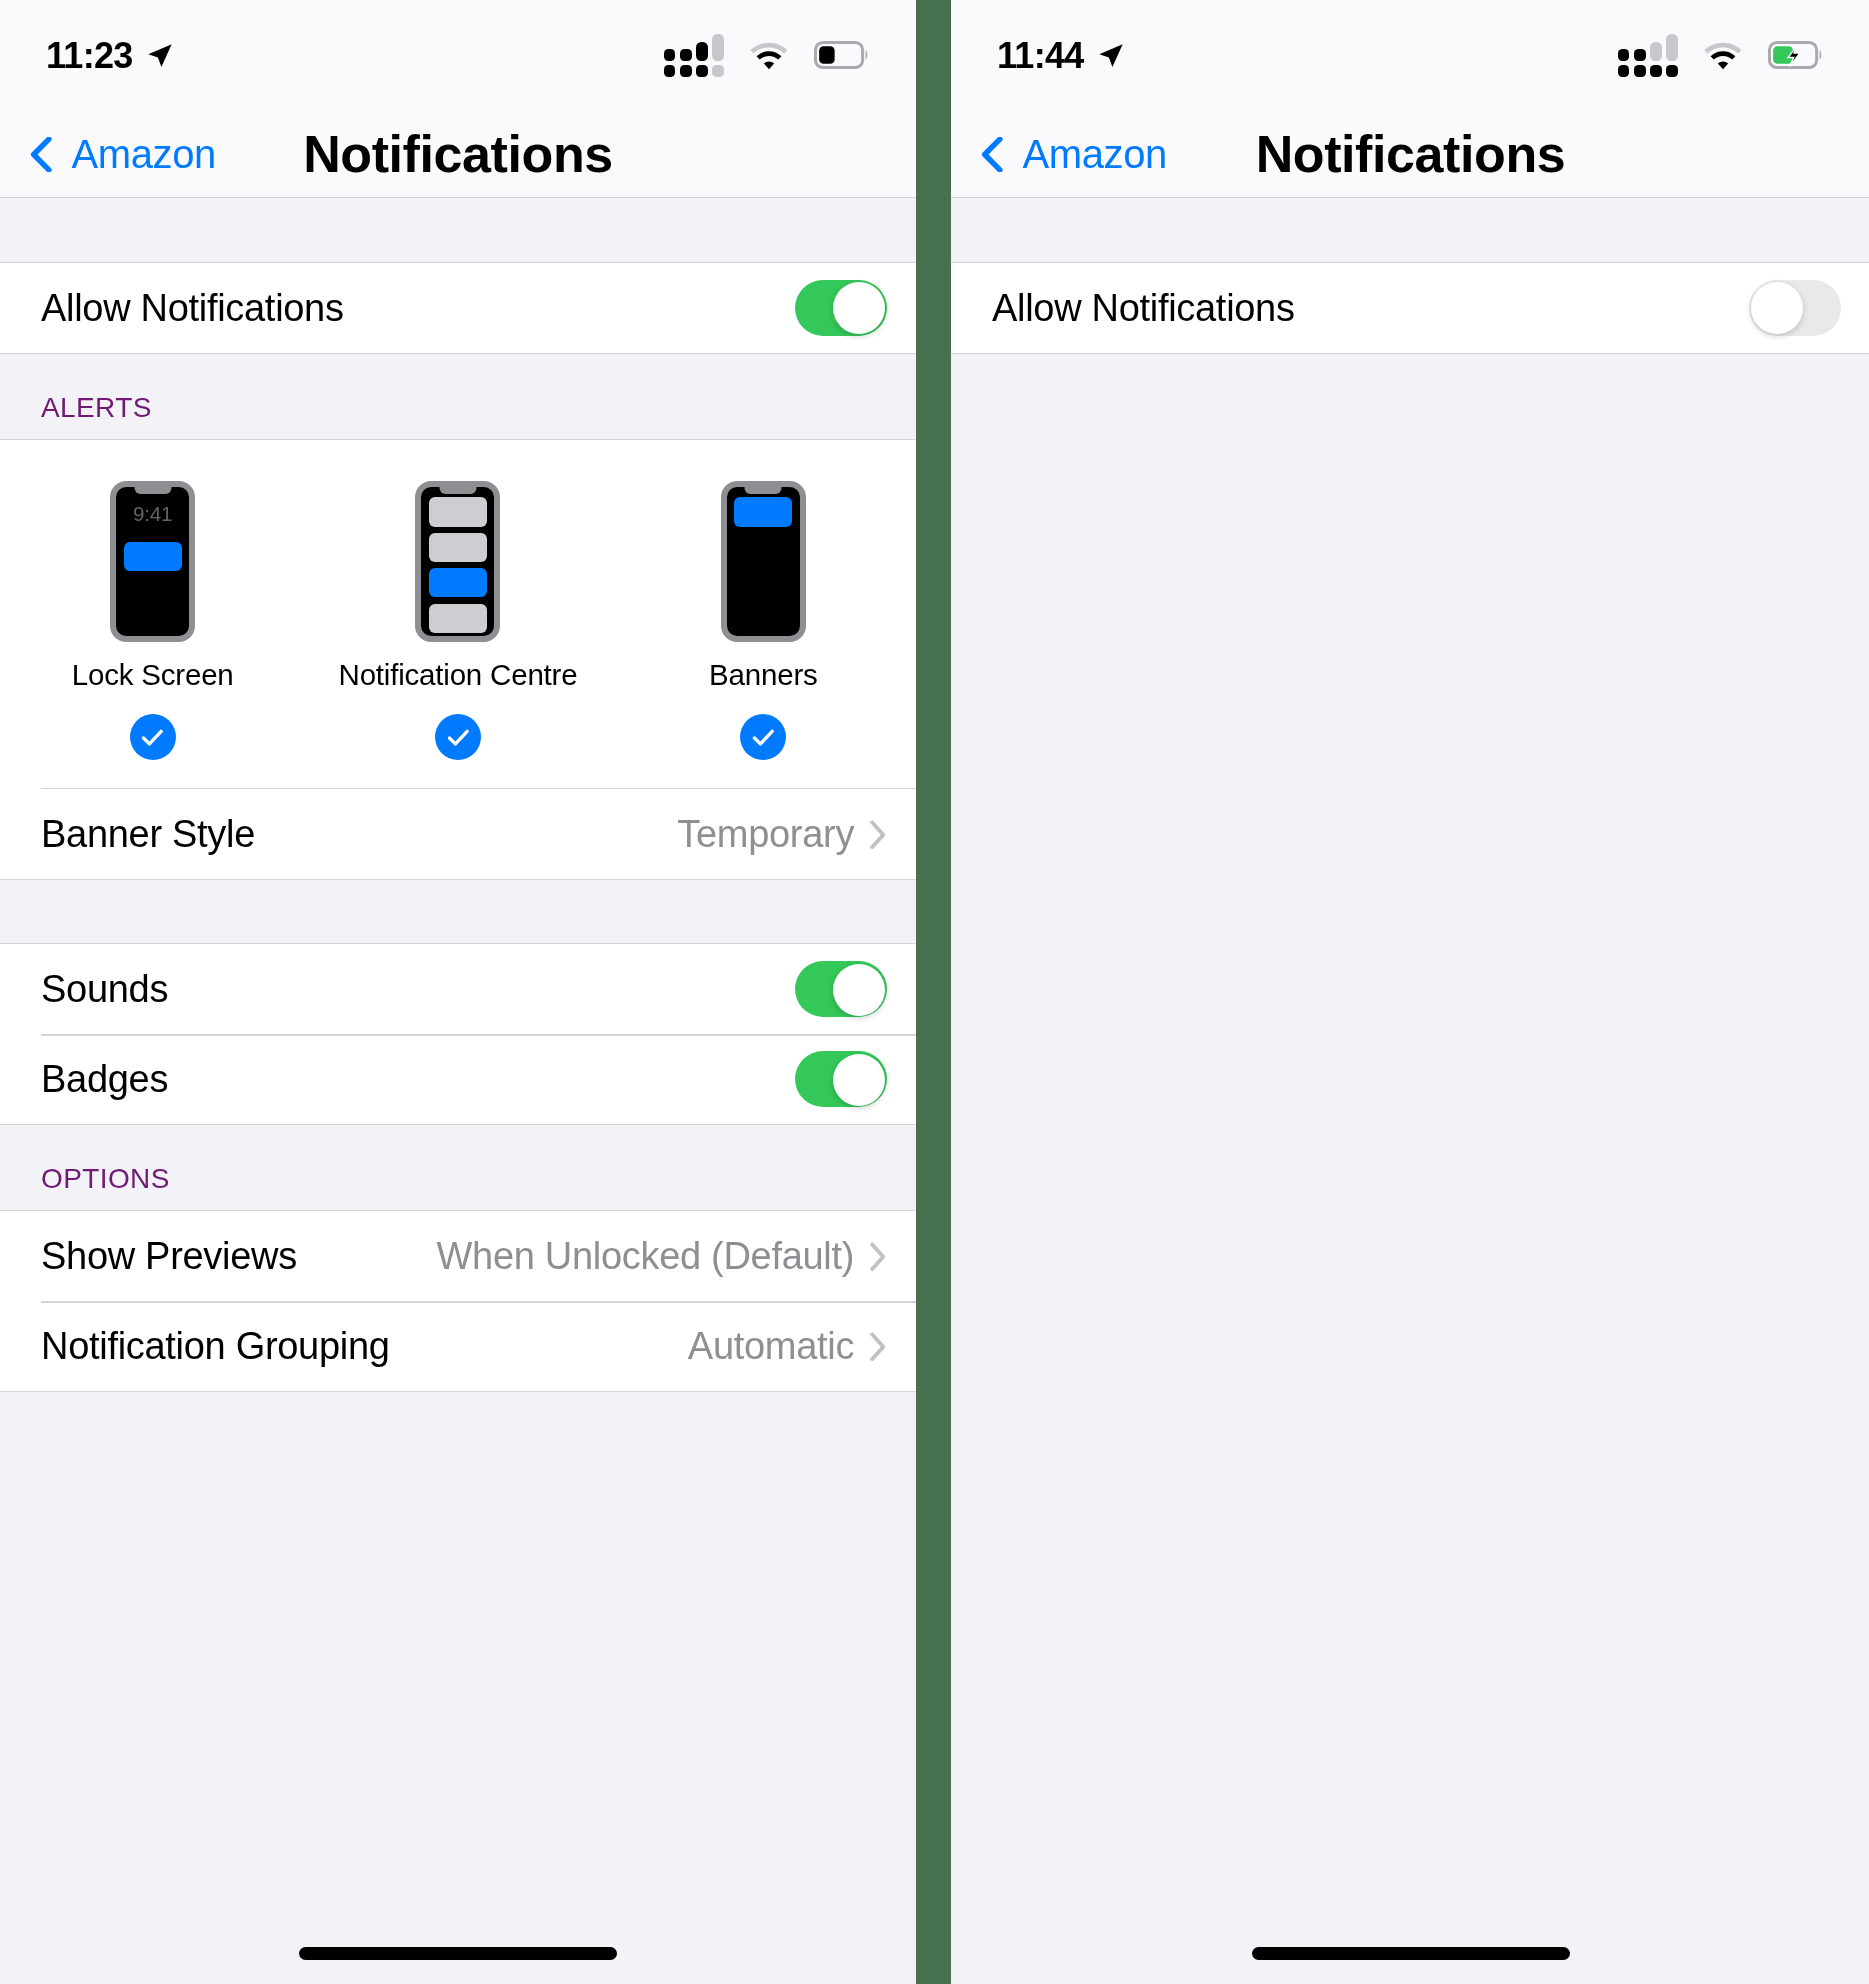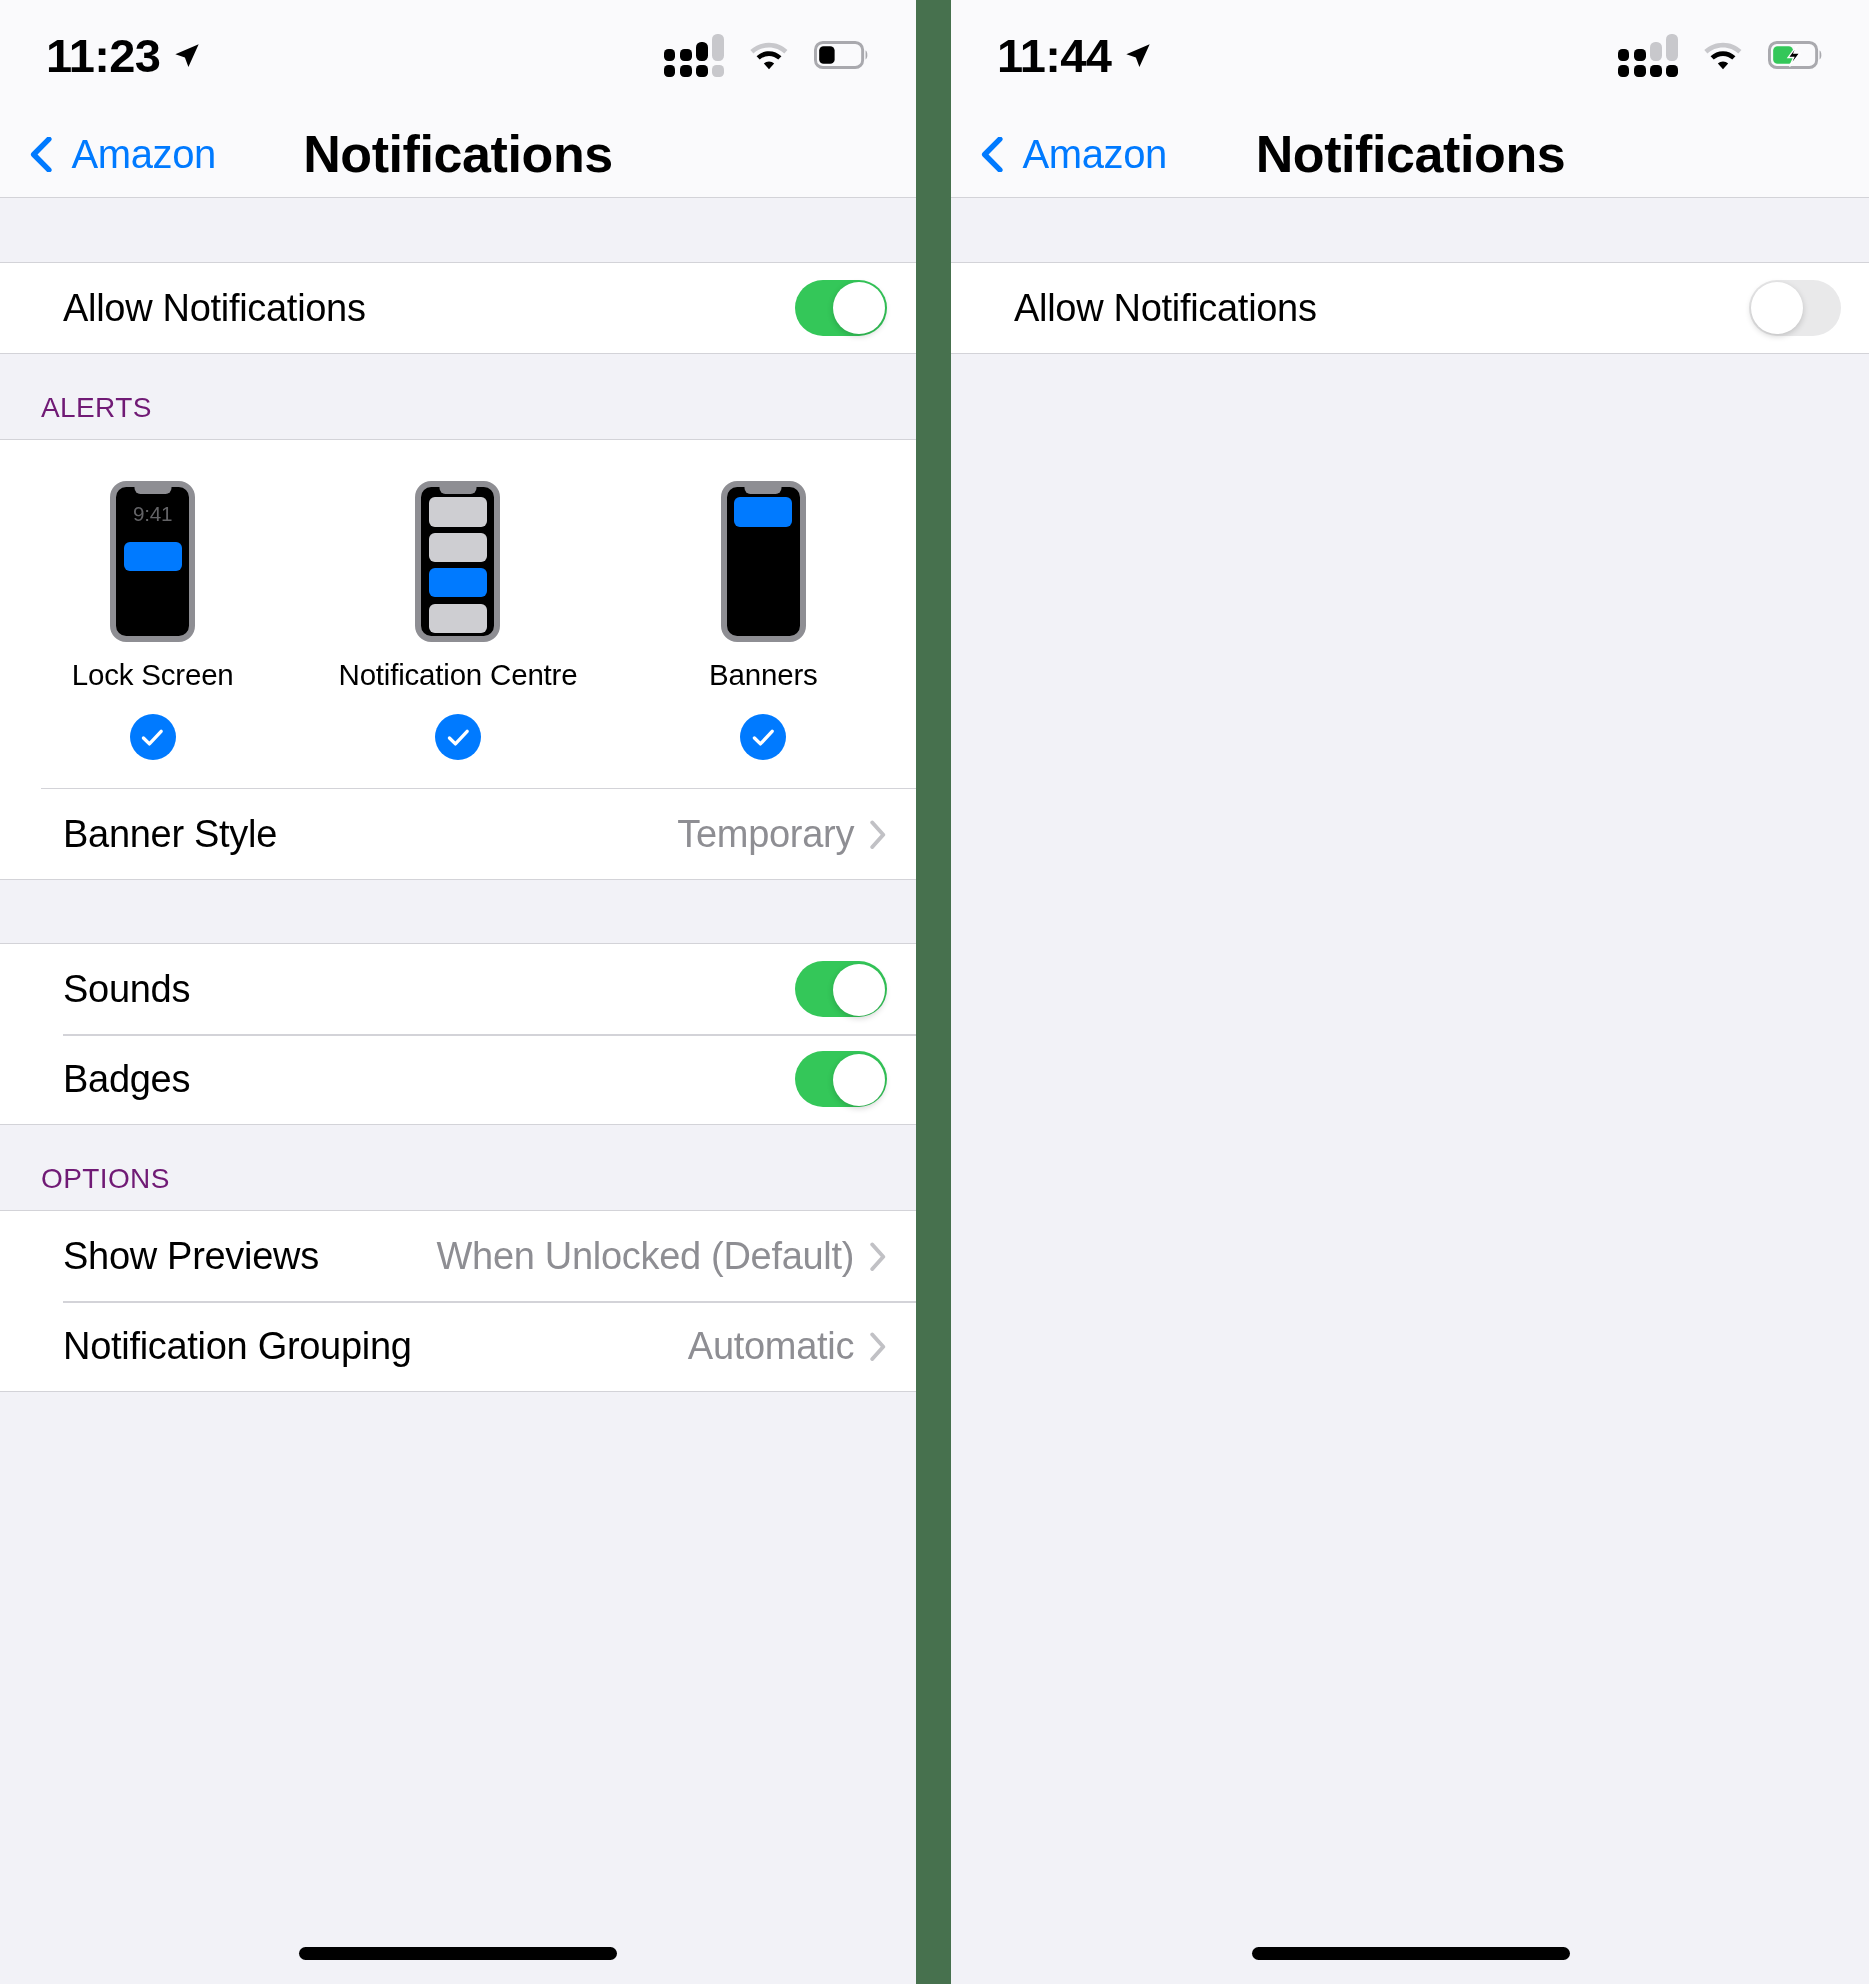--- a/index.html
+++ b/index.html
@@ -17,21 +17,21 @@
   .divider     { width:35px; background:#47714E; height:1985px; flex:0 0 35px; }
   .panel-right { width:919px; }
 
   
   .statusbar {
     height:111px; background:#FAFAFC;
     display:flex; align-items:center; justify-content:space-between;
     padding:0 46px 0 46px;
   }
   .sb-left { display:flex; align-items:center; gap:13.3px; }
-  .sb-time { font-size:47px; font-weight:600; color:#000; letter-spacing:-0.7px; line-height:1; }
+  .sb-time { font-size:36px; font-weight:600; color:#000; letter-spacing:-0.7px; line-height:1; }
   .loc-arrow { width:28px; height:28px; display:block; }
   .sb-right { display:flex; align-items:center; gap:25px; }
 
   
   .signal { display:flex; align-items:flex-end; gap:4.4px; }
   .sigcol { display:flex; flex-direction:column; justify-content:flex-end; gap:3.7px; }
   .sigdot { width:11.8px; height:11.8px; border-radius:4.4px; background:#000; }
   .sigbar { width:11.8px; border-radius:5.2px; background:#000; }
   .sigdim { background:#C8C8CC !important; }
 
@@ -54,21 +54,20 @@
     pointer-events:none;
   }
 
   
   .gap { height:64px; background:#F2F2F7; }
   .group { background:#FFFFFF; border-top:1.5px solid #D3D3D8; border-bottom:1.5px solid #D3D3D8; }
   .row {
     display:flex; align-items:center; justify-content:space-between;
     height:90px; padding:0 29.5px 0 41px; background:#FFFFFF;
     position:relative;
-    margin-left:22px;
   }
   .row + .row::before {
     content:""; position:absolute; left:41px; right:0; top:0;
     height:1.5px; background:#D3D3D8;
   }
   .row-label { font-size:38px; color:#000; letter-spacing:-0.3px; }
   .row-right { display:flex; align-items:center; gap:16.2px; }
   .row-value { font-size:38px; color:#8E8E93; letter-spacing:-0.3px; }
   .chev-right { width:16.2px; height:29.5px; display:block; }
 

